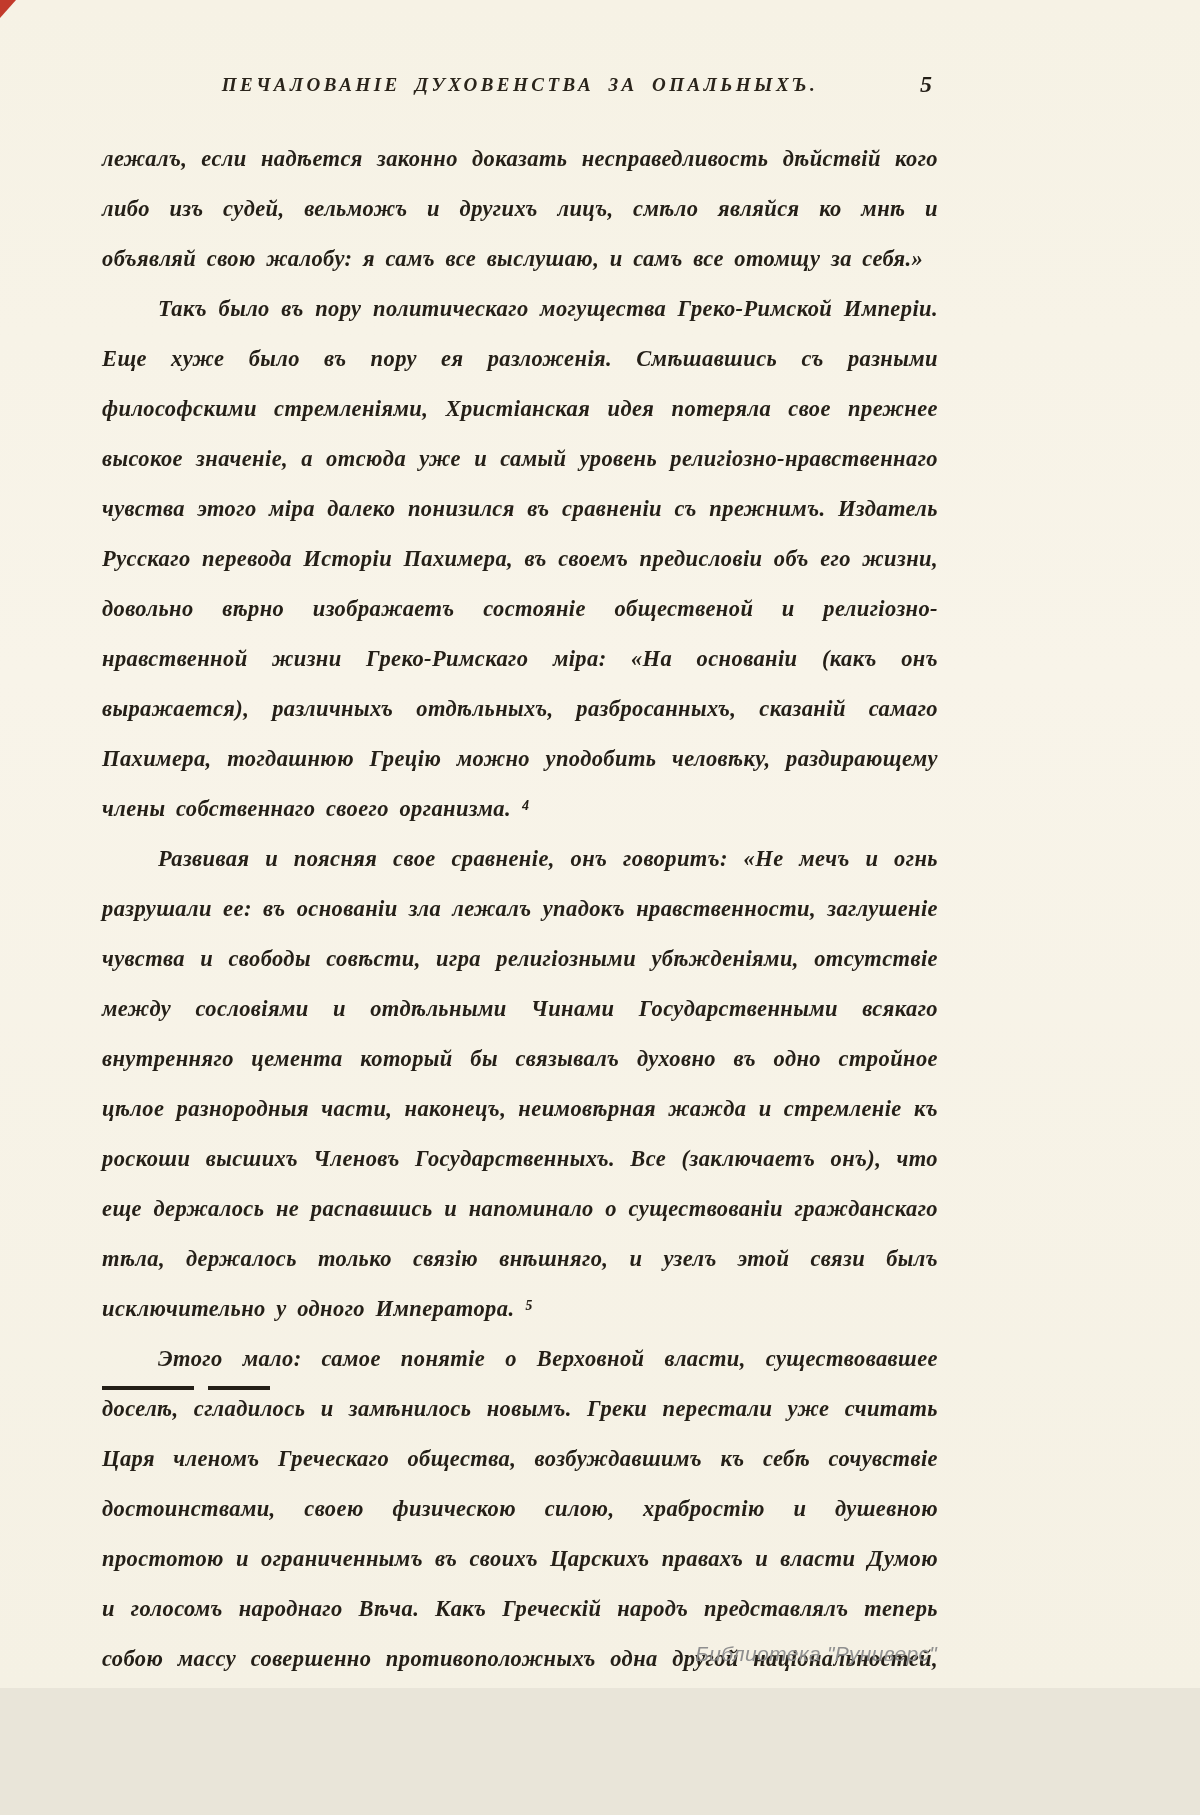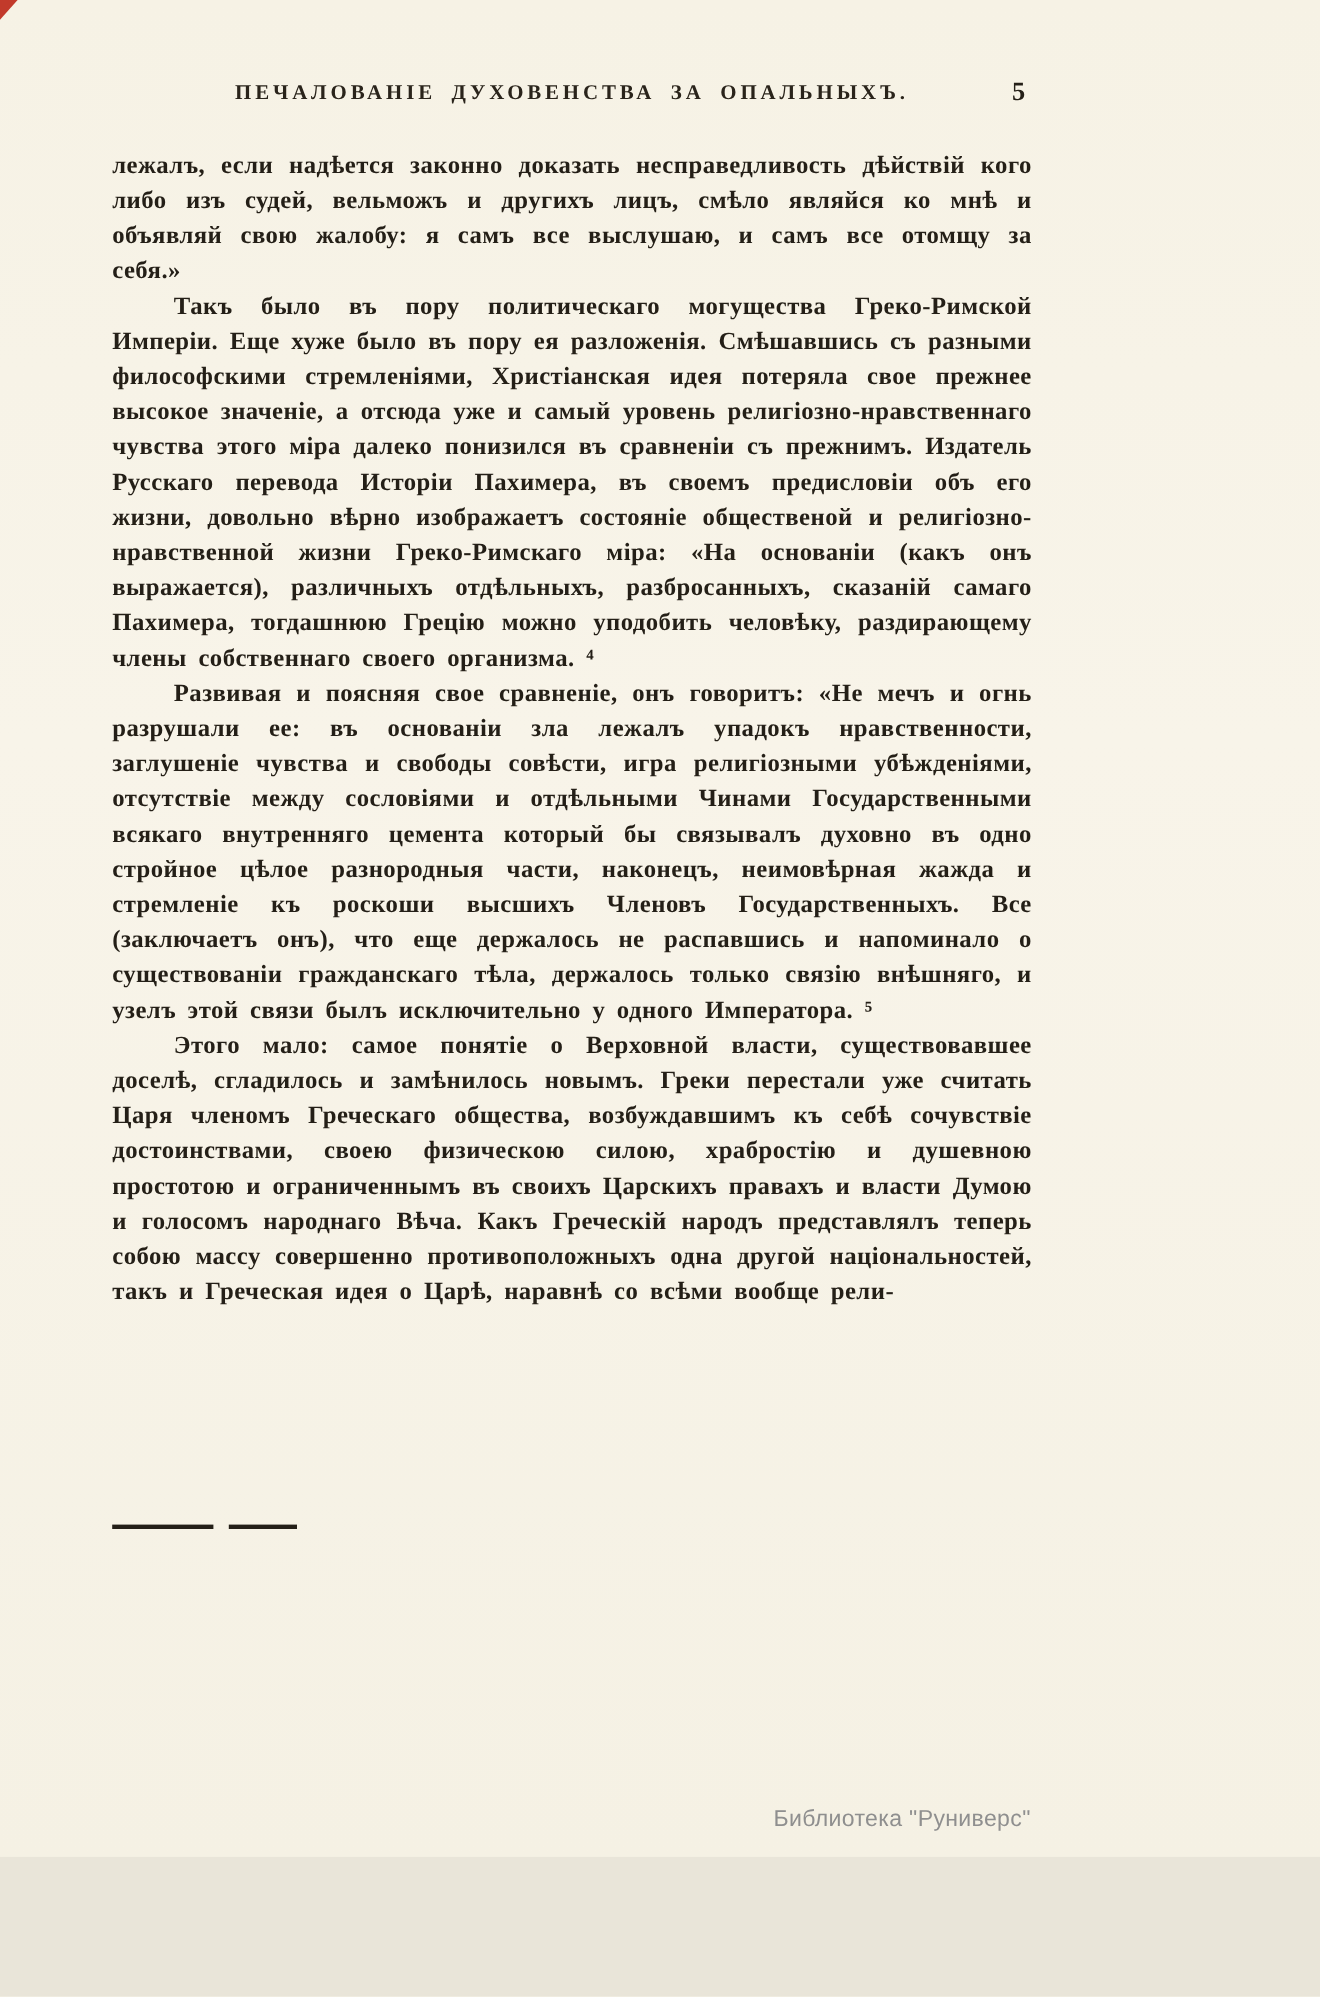--- a/index.html
+++ b/index.html
@@ -10,20 +10,21 @@
   .page {
     position: relative;
     width: 1200px;
     height: 1688px;
     margin: 0 auto;
     background: #f7f3e7;
     background-image: linear-gradient(180deg, #f6f2e5 0%, #f8f4e9 40%, #f5f1e4 100%);
     overflow: hidden;
     font-family: "Liberation Serif", "DejaVu Serif", serif;
     color: #241f17;
+    font-style: italic;
   }
   .scan-artifact {
     position: absolute;
     top: 0;
     left: 0;
     width: 0;
     height: 0;
     border-top: 18px solid #c23a2b;
     border-right: 16px solid transparent;
   }
@@ -48,21 +49,21 @@
     top: -3px;
     font-size: 24px;
     font-weight: bold;
   }
   .text-block {
     position: absolute;
     top: 134px;
     left: 102px;
     width: 836px;
     font-size: 22.5px;
-    line-height: 32px;
+    line-height: 50px;
     font-weight: bold;
     text-align: justify;
     letter-spacing: 0.4px;
     word-spacing: 4.5px;
   }
   .text-block p {
     margin: 0;
     text-indent: 56px;
   }
   .text-block p.no-indent {

